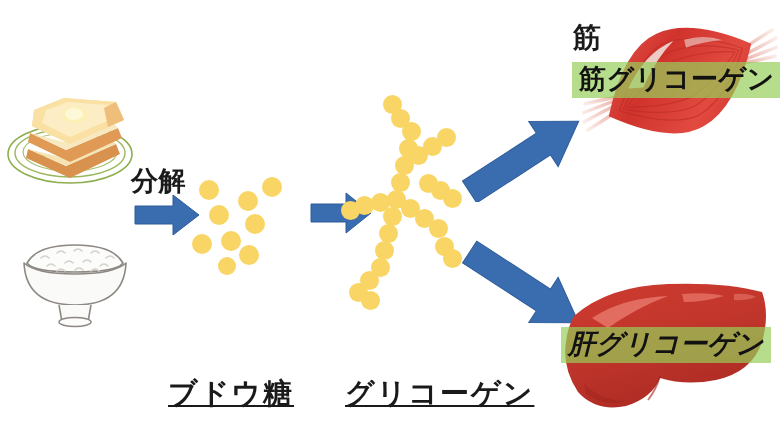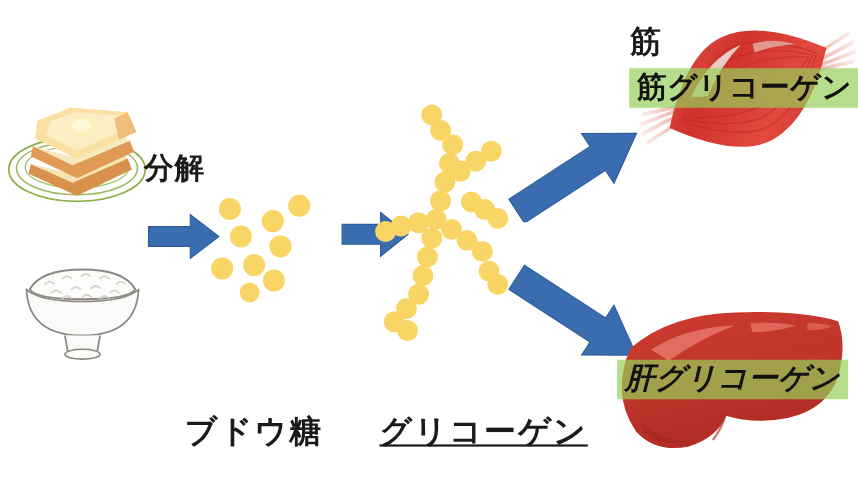--- a/index.html
+++ b/index.html
@@ -21,23 +21,23 @@
   .abs { position: absolute; }
 
   
   .jp-label {
     color: #1a1a1a;
     font-weight: 700;
     line-height: 1;
     white-space: nowrap;
     letter-spacing: 0.02em;
   }
-  .lbl-bunkai   { left: 131px; top: 140px; font-size: 27px; }
+  .lbl-bunkai   { left: 131px; top: 168px; font-size: 27px; }
   .lbl-ketsugo  { left: 307px; top: 149px; font-size: 27px; }
-  .lbl-budou    { left: 168px; top: 379px; font-size: 29px; letter-spacing: 2px; }
+  .lbl-budou    { left: 168px; top: 379px; font-size: 29px; letter-spacing: 2px; text-decoration: underline; }
   .lbl-glyco    { left: 345px; top: 379px; font-size: 29px; letter-spacing: 2px; text-decoration: underline; }
   .lbl-kin      { left: 573px; top: 24px;  font-size: 28px; }
   .lbl-kanzou   { left: 583px; top: 255px; font-size: 27px; }
 
   
   .hl-wrap {
     display: inline-block;
     padding: 3px 7px 5px 7px;
     background: rgba(150, 206, 90, 0.70);
   }

